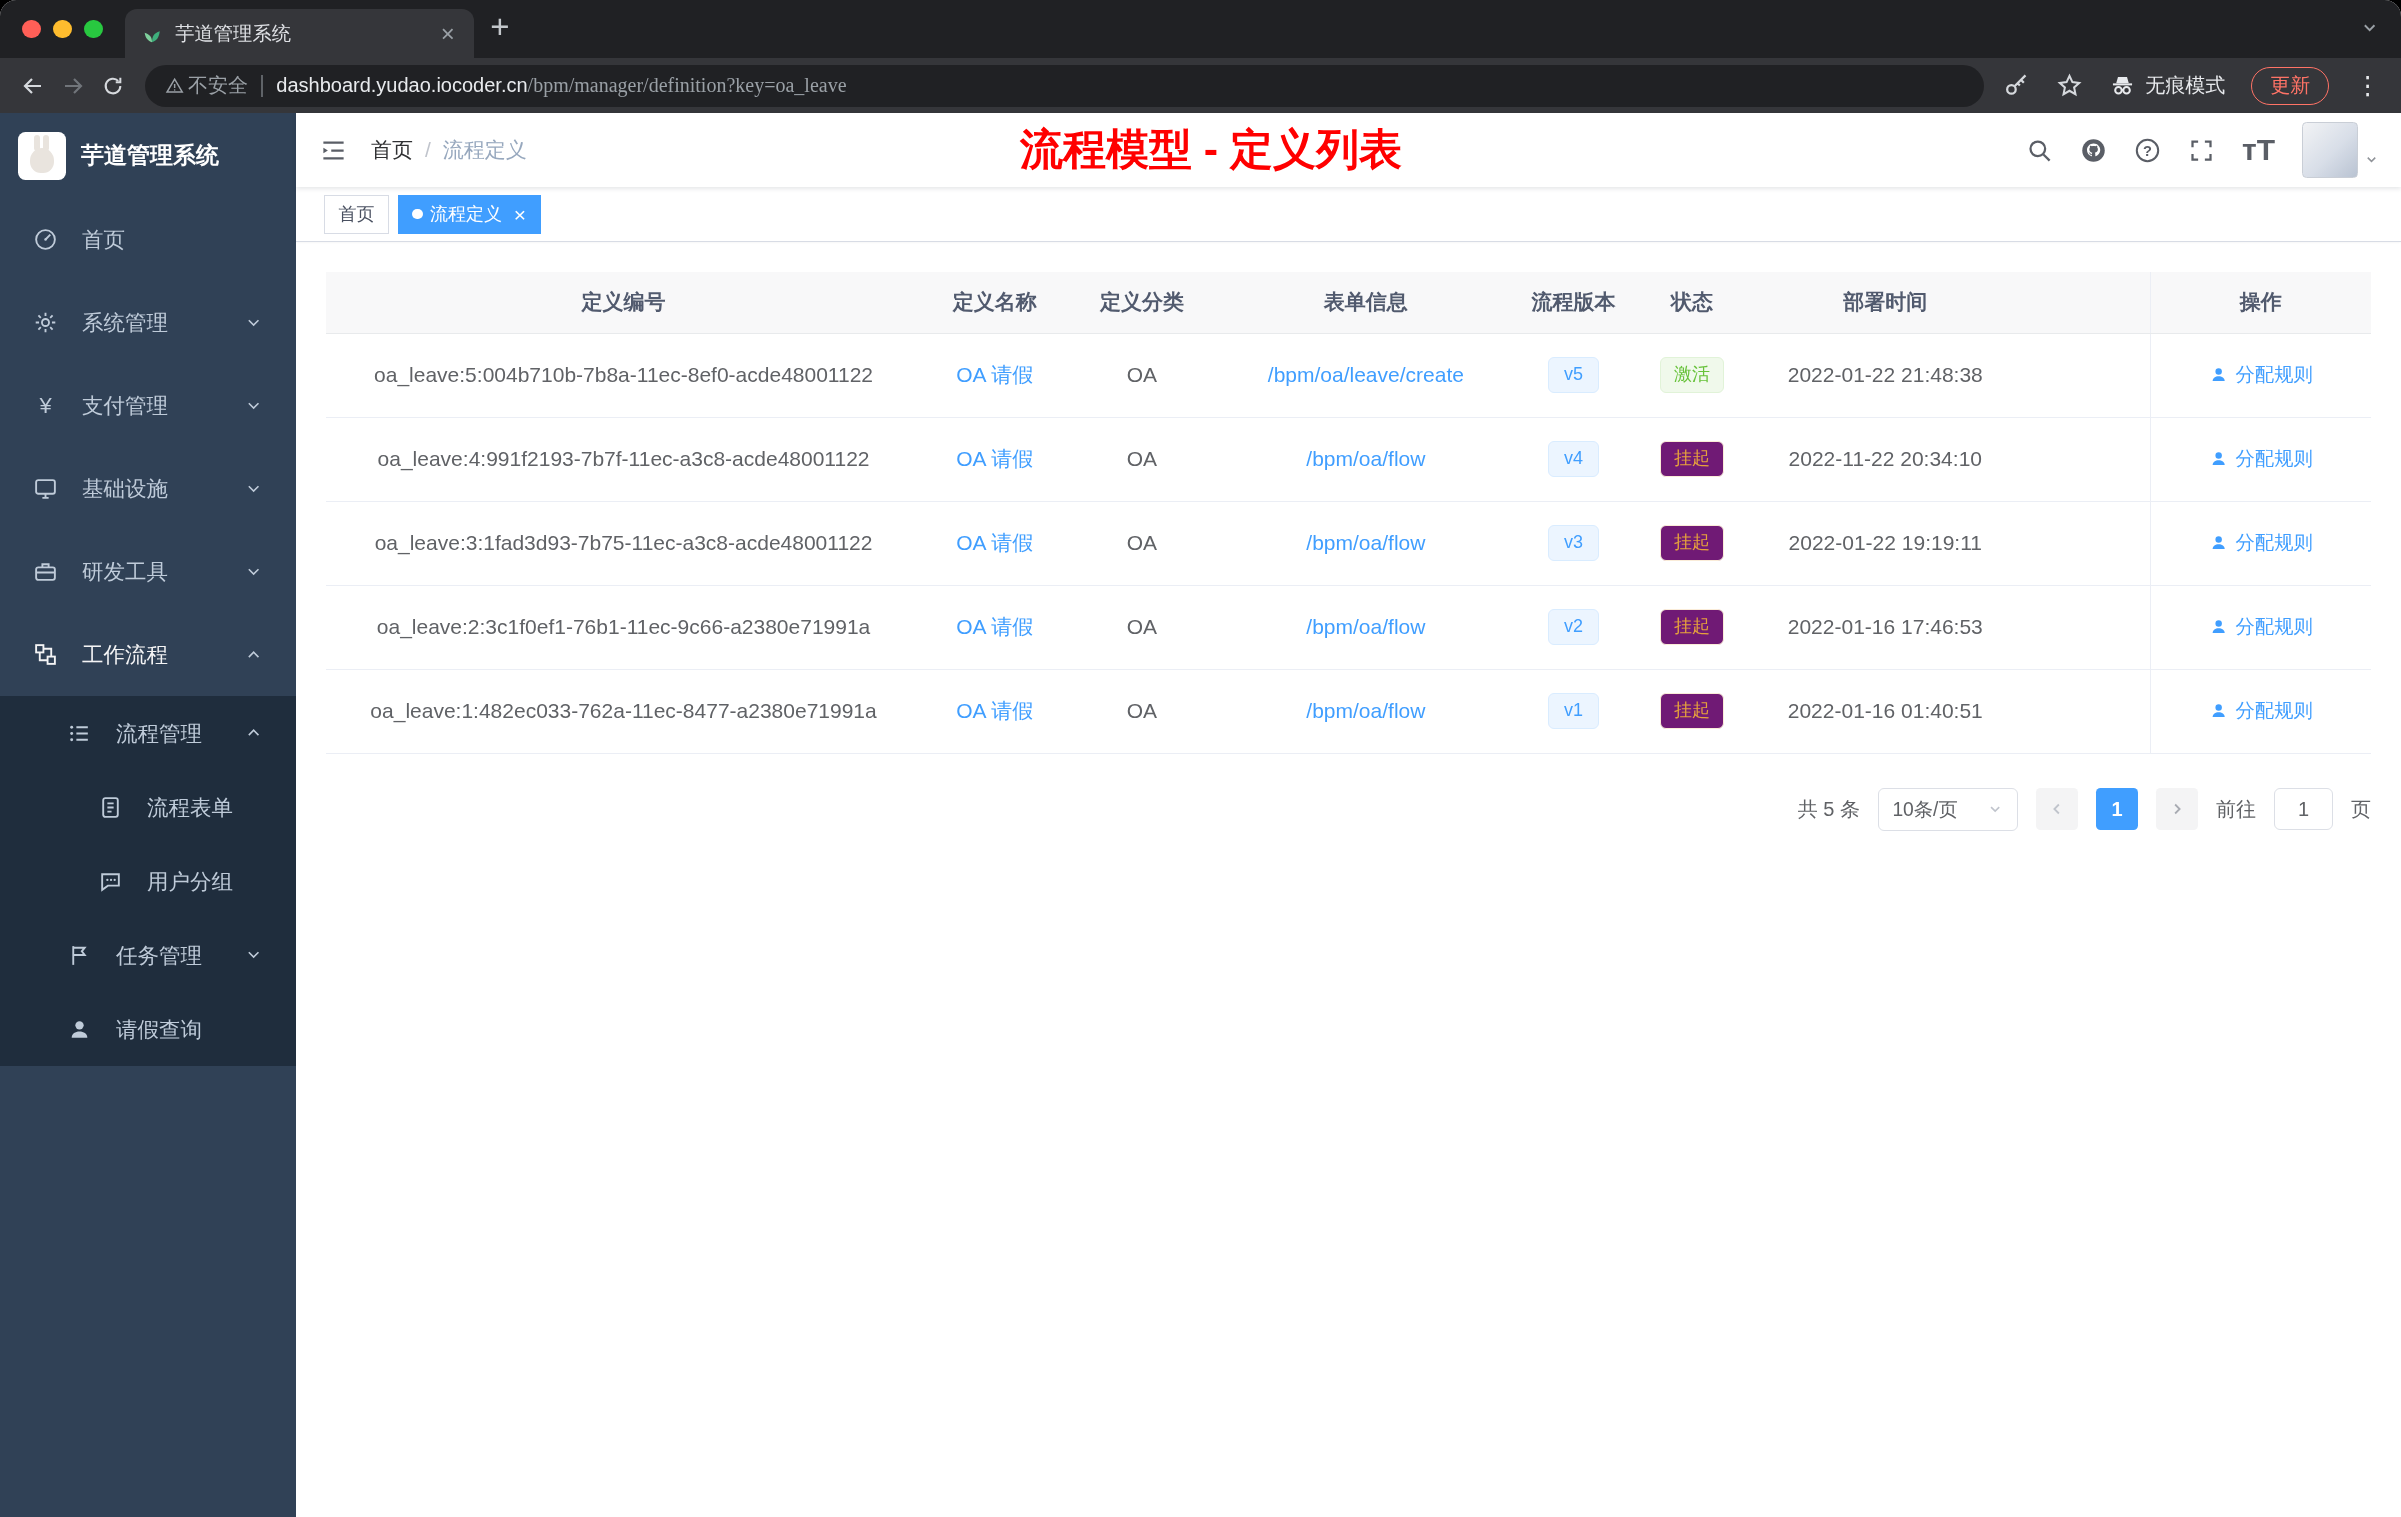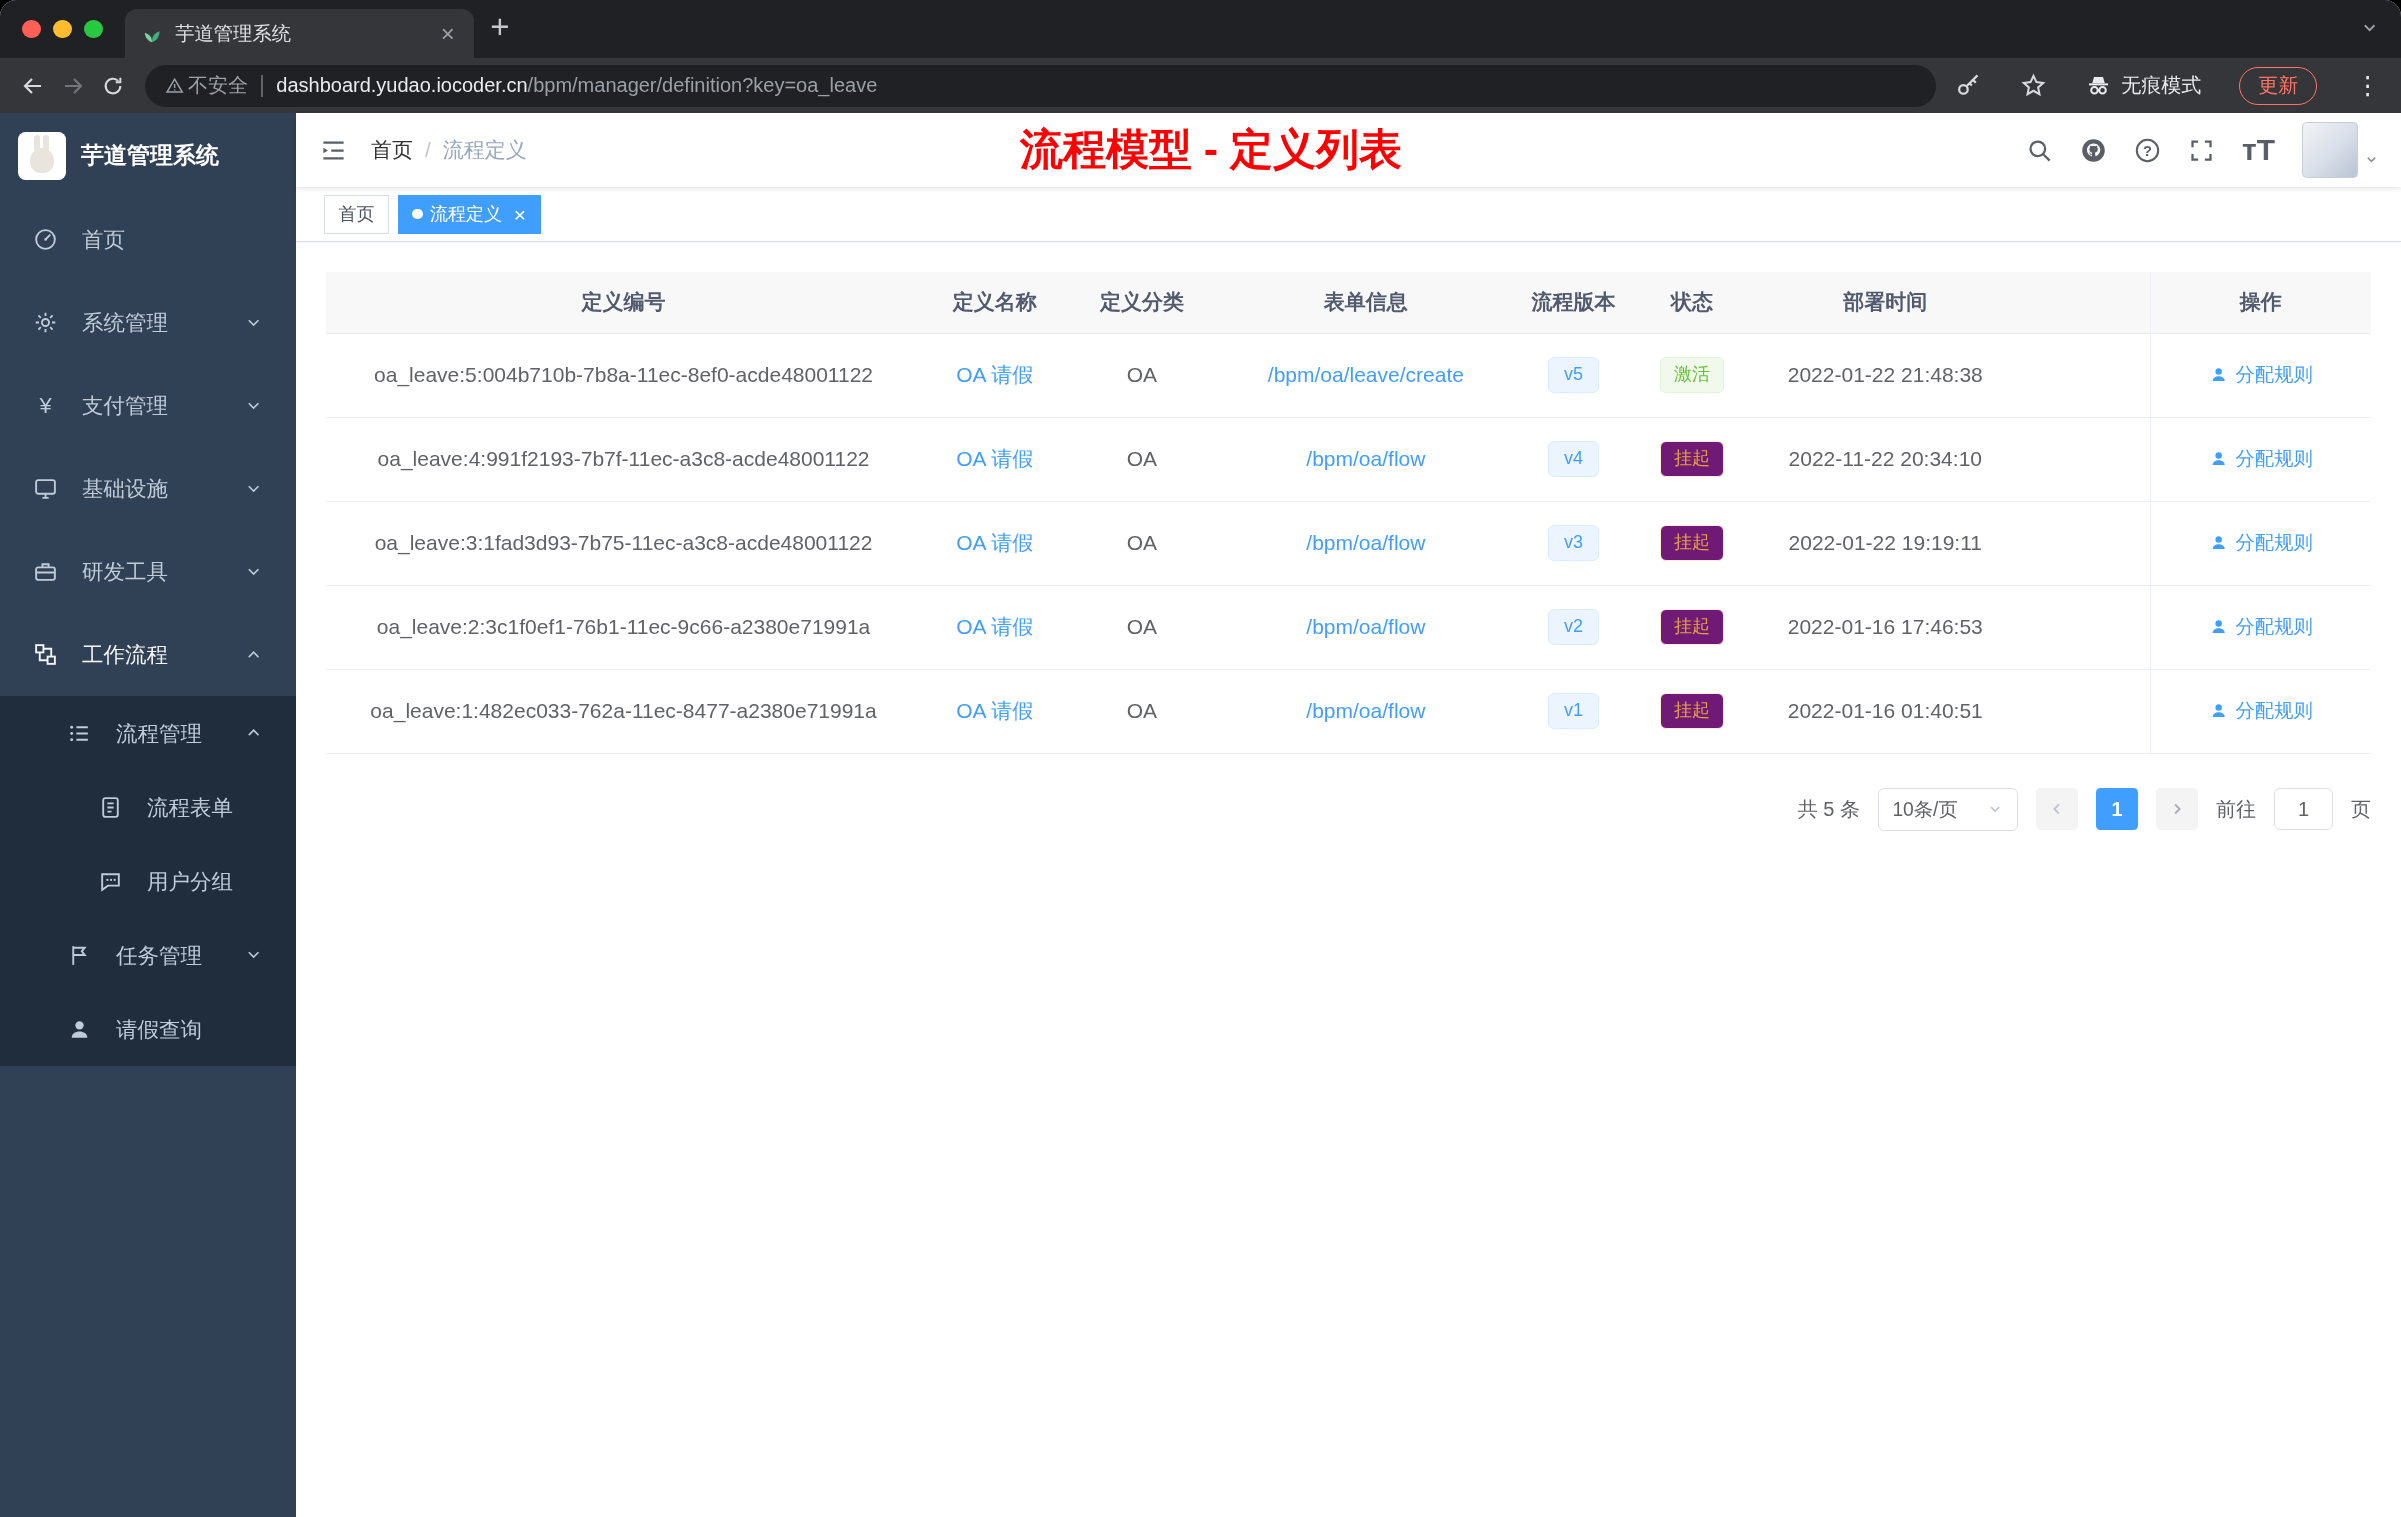--- a/index.html
+++ b/index.html
@@ -22,22 +22,22 @@
   .newtab { margin-left:16.3px; align-self:center; color:#c3c7cb; font-size:33px; line-height:1; padding-bottom:4.5px; }
   .tabstrip-caret { position:absolute; right:22px; top:18px; color:#9aa0a6; }
 
   .toolbar { height:55px; background:#35363a; display:flex; align-items:center; padding:0 13.4px; color:#d6d9dd; flex-shrink:0; }
   .nav-btn { width:40px; display:flex; justify-content:center; align-items:center; }
   .nav-btn.disabled { color:#71757a; }
   .addr { flex:1; height:42px; background:#202124; border-radius:21px; display:flex; align-items:center; padding:0 19.3px; margin:0 12px; font-size:20px; color:#9aa0a6; }
   .addr-warn { display:flex; align-items:center; gap:4px; color:#9aa0a6; }
   .addr-sep { width:1.5px; height:22px; background:#5f6368; margin:0 13.4px; }
   .addr-host { color:#e8eaed; }
-  .addr-path { color:#9aa0a6; }
-  .tb-right { display:flex; align-items:center; gap:38px; padding:0 7.4px; }
+  .addr-path { color:#9aa0a6;font-family:Liberation Serif, serif; }
+  .tb-right { display:flex; align-items:center; gap:26px; padding:0 7.4px; }
   .incog { display:flex; align-items:center; gap:9px; color:#e8eaed; font-size:20px; }
   .update-pill { border:1.5px solid #ff7366; color:#ff7366; border-radius:19.3px; padding:4.5px 18px; font-size:20px; }
   .menu-dots { color:#e8eaed; font-size:25px; letter-spacing:0; }
 
   
   .app { flex:1; display:flex; min-height:0; }
   .sidebar { width:296px; background:#304156; color:#bfcbd9; flex-shrink:0; overflow:hidden; }
   .logo-row { height:85px; display:flex; align-items:center; padding-left:18px; gap:15px; }
   .logo-img { width:48px; height:48px; border-radius:7.4px; background:#fff; position:relative; overflow:hidden; flex-shrink:0; }
   .logo-img:before { content:""; position:absolute; left:12px; top:16.3px; width:24px; height:25px; border-radius:50% 50% 45% 45%; background:#e9e4de; }

